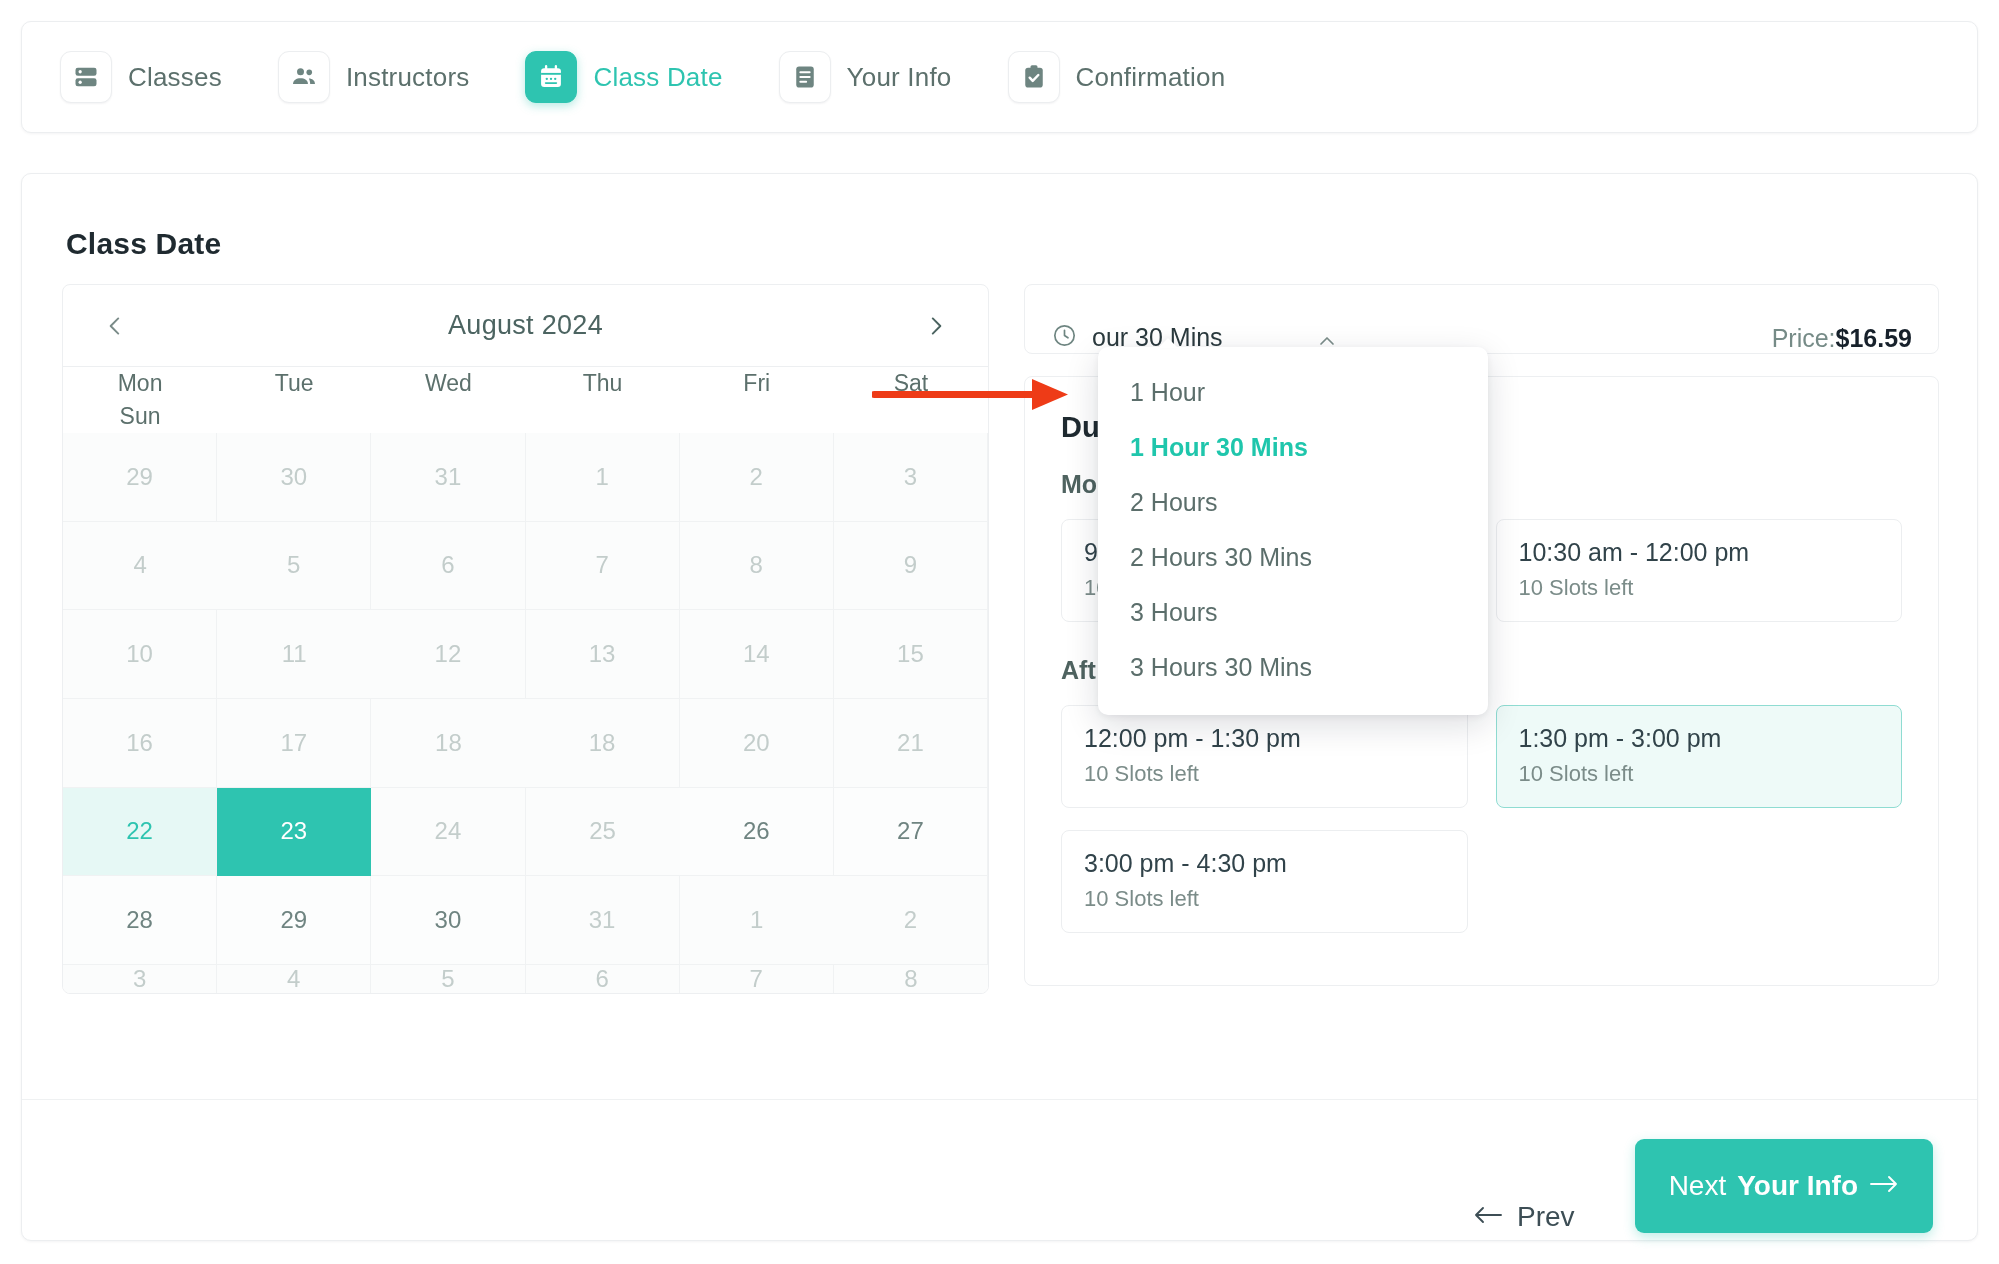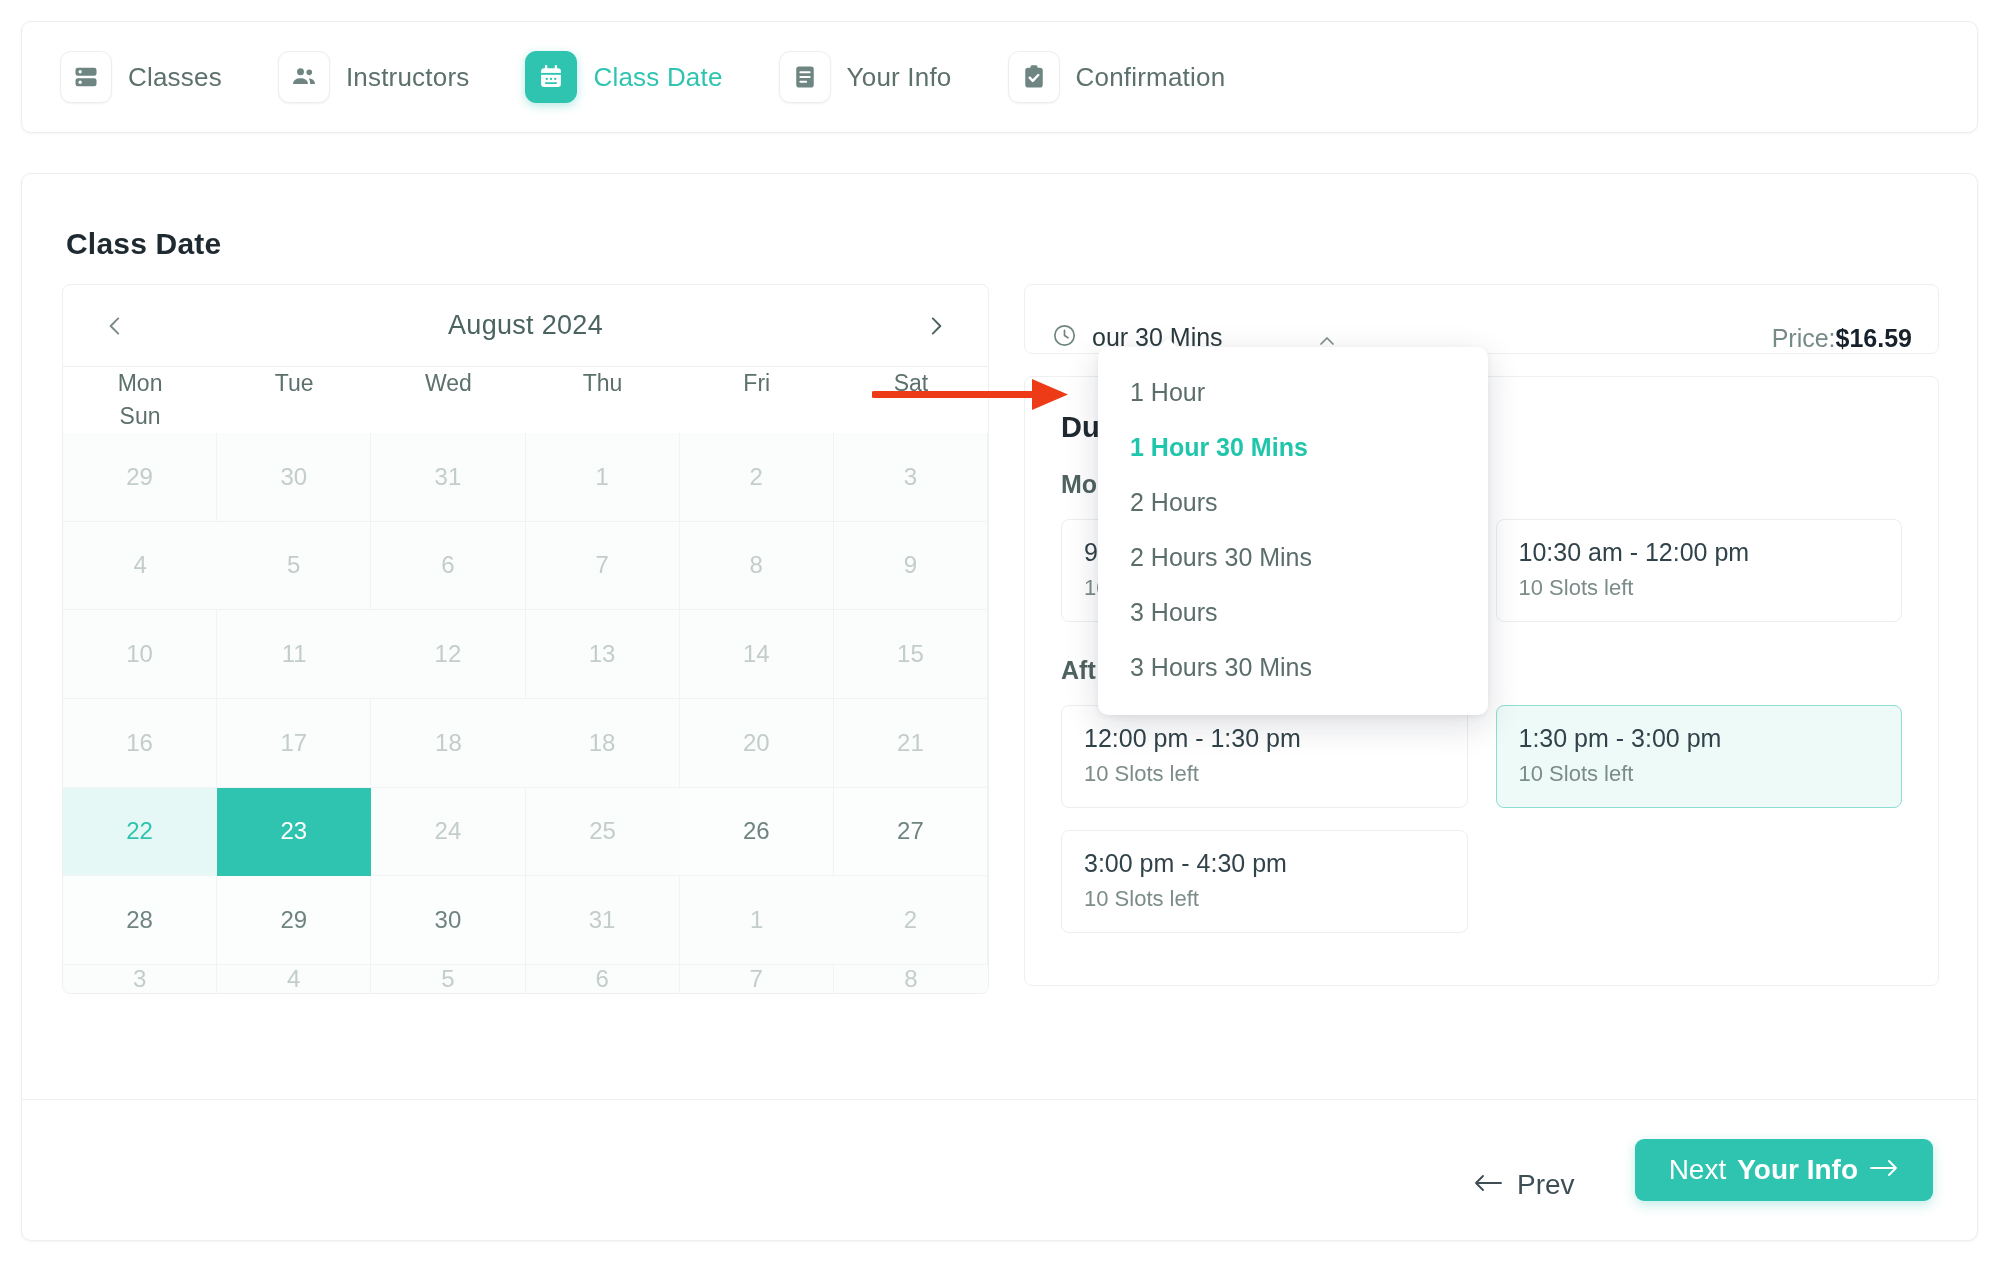--- a/index.html
+++ b/index.html
@@ -127,21 +127,21 @@
     position: absolute; right: 44px; top: 965px;
     display: flex; align-items: flex-end; gap: 60px;
   }
   .prev-btn {
     display: flex; align-items: center; gap: 14px; background: none; border: none;
     font-size: 28px; color: #3d4e55; cursor: pointer; font-family:"Liberation Sans",sans-serif;
   }
   .next-btn {
     display: flex; align-items: center; gap: 11px;
     background: #2ec4b0; color: #fff; border: none; border-radius: 9px;
-    height: 62px; padding: 16px 34px; font-size: 28px; cursor: pointer;
+    height: 94px; padding: 16px 34px; font-size: 28px; cursor: pointer;
     box-shadow: 0 4px 12px rgba(46,196,176,.3); font-family:"Liberation Sans",sans-serif;
   }
   .next-btn b { font-weight: 700; }
 </style>
 </head>
 <body>
 
 <div class="page">
 
   <div class="stepper">

